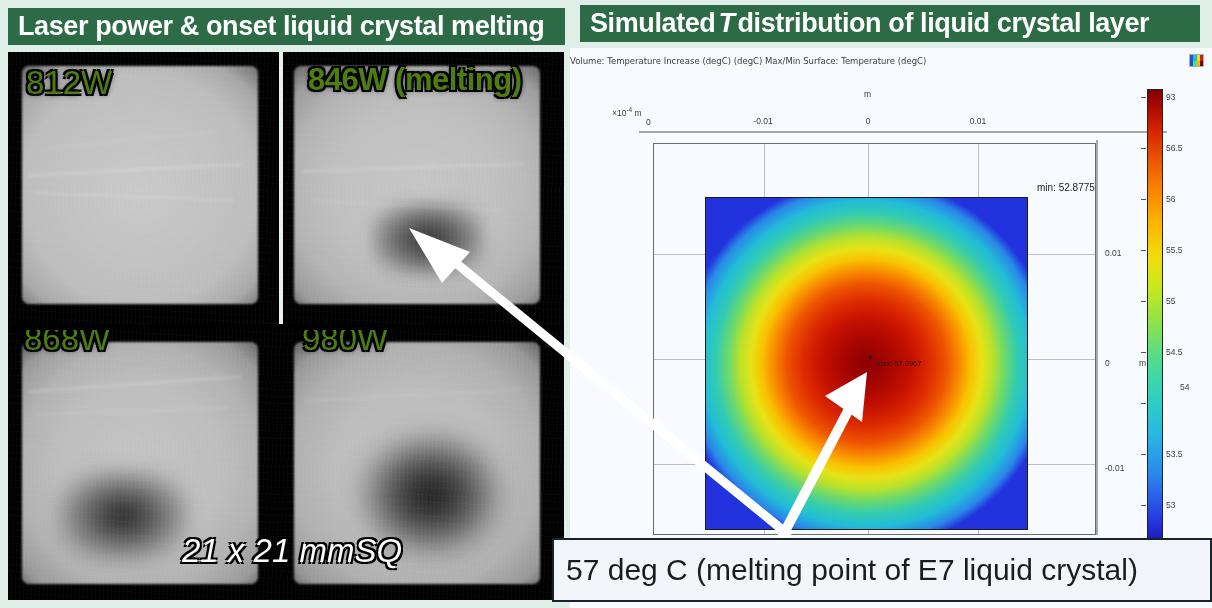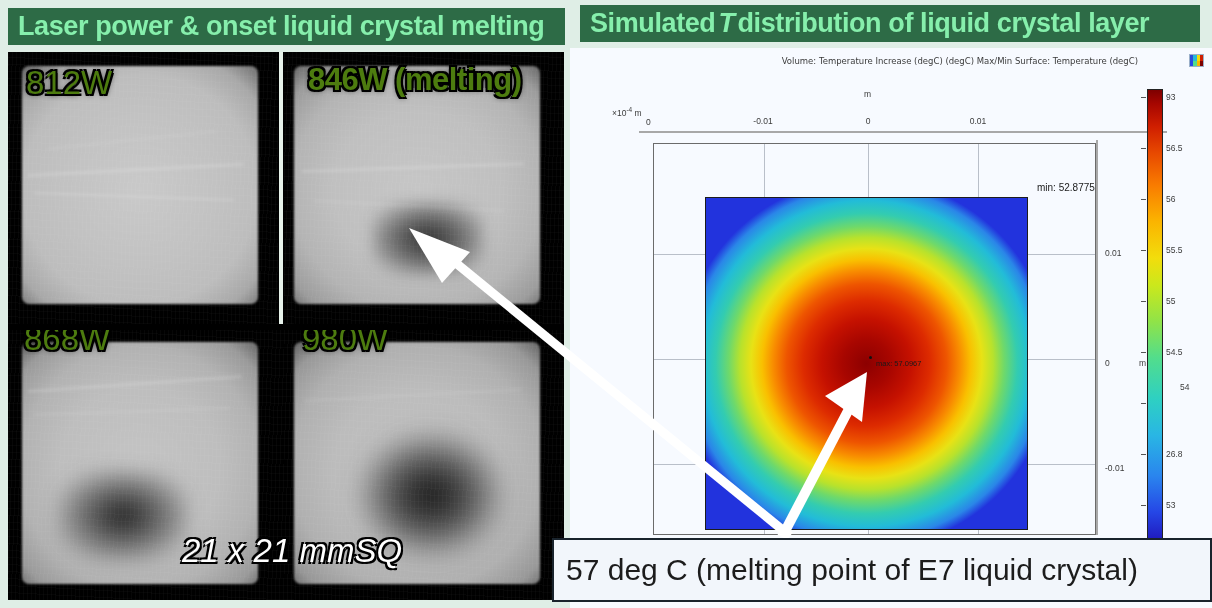--- a/index.html
+++ b/index.html
@@ -8,21 +8,21 @@
     background:#dfeee6;
     font-family:"Liberation Sans","DejaVu Sans",sans-serif;
     position:relative;
   }
   .page{position:absolute;left:0;top:0;width:1212px;height:608px;}
 
   
   .hdr{
     position:absolute;
     background:#2d6b46;
-    color:#86efac;
+    color:#ffffff;
     font-weight:bold;
     display:flex;align-items:center;
     box-sizing:border-box;
     white-space:nowrap;
     overflow:hidden;
   }
   #hdr-left{
     left:8px;top:8px;width:557px;height:37px;
     font-size:27px;letter-spacing:-0.4px;padding-left:10px;
   }
@@ -77,21 +77,21 @@
   }
 
   
   #comsol{
     position:absolute;left:570px;top:48px;width:642px;height:560px;
     background:#f7faff;overflow:hidden;
     font-family:"DejaVu Sans","Liberation Sans",sans-serif;
     color:#333;
   }
   #comsol-title{
-    position:absolute;left:0;top:8px;width:568px;text-align:right;
+    position:absolute;left:0;top:8px;width:568px;text-align:left;
     font-size:8.5px;color:#3b3b3b;white-space:nowrap;
   }
   #comsol-icon{
     position:absolute;right:8px;top:6px;width:13px;height:11px;
     border:1px solid #9bb0c9;background:#fff;
     display:grid;grid-template-columns:repeat(4,1fr);grid-template-rows:repeat(2,1fr);
   }
   #comsol-icon i{display:block;}
 
   .ax-unit{position:absolute;font-size:8.5px;color:#3b3b3b;white-space:nowrap;}
@@ -291,21 +291,21 @@
     <div class="cbtick" style="top:199px;">56</div>
   <div class="cbmark" style="top:250px;"></div>
     <div class="cbtick" style="top:250px;">55.5</div>
   <div class="cbmark" style="top:301px;"></div>
     <div class="cbtick" style="top:301px;">55</div>
   <div class="cbmark" style="top:352px;"></div>
     <div class="cbtick" style="top:352px;">54.5</div>
   <div class="cbmark" style="top:403px;"></div>
     <div class="cbtick" style="top:387px;margin-left:14px;">54</div>
   <div class="cbmark" style="top:454px;"></div>
-    <div class="cbtick" style="top:454px;">26.8</div>
+    <div class="cbtick" style="top:454px;">53.5</div>
   <div class="cbmark" style="top:505px;"></div>
     <div class="cbtick" style="top:505px;">53</div>
 
   <svg id="arrows" viewBox="0 0 1212 608">
 
     <g>
       <line x1="790" y1="536" x2="451" y2="259" stroke="#ffffff" stroke-width="9" stroke-linecap="butt"></line>
       <polygon points="409,228 470,252 442,283" fill="#ffffff"></polygon>
     </g>
 

